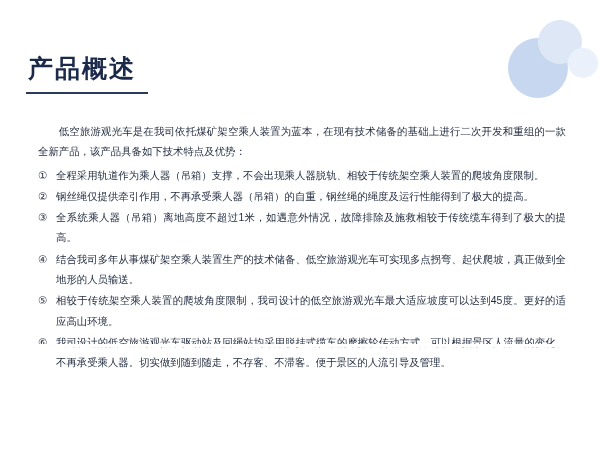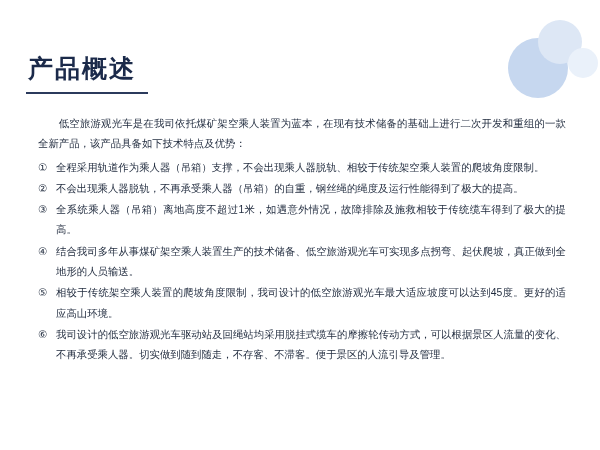--- a/index.html
+++ b/index.html
@@ -78,21 +78,21 @@
     position: absolute;
     left: 38px;
     top: 114px;
     width: 528px;
     color: #1f2a3d;
     font-size: 10.4px;
     line-height: 1.95;
   }
   .intro {
     text-indent: 2em;
-    margin: 0 0 3px 0;
+    margin: 8px 0 3px 0;
     text-align: justify;
   }
   ol.list {
     list-style: none;
     margin: 0;
     padding: 0;
   }
   ol.list li {
     position: relative;
     padding-left: 18px;
@@ -133,21 +133,21 @@
 
   <div class="body">
     <p class="intro">低空旅游观光车是在我司依托煤矿架空乘人装置为蓝本，在现有技术储备的基础上进行二次开发和重组的一款全新产品，该产品具备如下技术特点及优势：</p>
     <ol class="list">
       <li>
         <span class="marker">①</span>
         <span>全程采用轨道作为乘人器（吊箱）支撑，不会出现乘人器脱轨、相较于传统架空乘人装置的爬坡角度限制。</span>
       </li>
       <li>
         <span class="marker">②</span>
-        <span>不会出现乘人器脱轨，不再承受乘人器（吊箱）的自重，钢丝绳的绳度及运行性能得到了极大的提高。</span>
+        <span>钢丝绳仅提供牵引作用，不再承受乘人器（吊箱）的自重，钢丝绳的绳度及运行性能得到了极大的提高。</span>
       </li>
       <li>
         <span class="marker">③</span>
         <span>全系统乘人器（吊箱）离地高度不超过1米，如遇意外情况，故障排除及施救相较于传统缆车得到了极大的提高。</span>
       </li>
       <li>
         <span class="marker">④</span>
         <span>结合我司多年从事煤矿架空乘人装置生产的技术储备、低空旅游观光车可实现多点拐弯、起伏爬坡，真正做到全地形的人员输送。</span>
       </li>
       <li>

